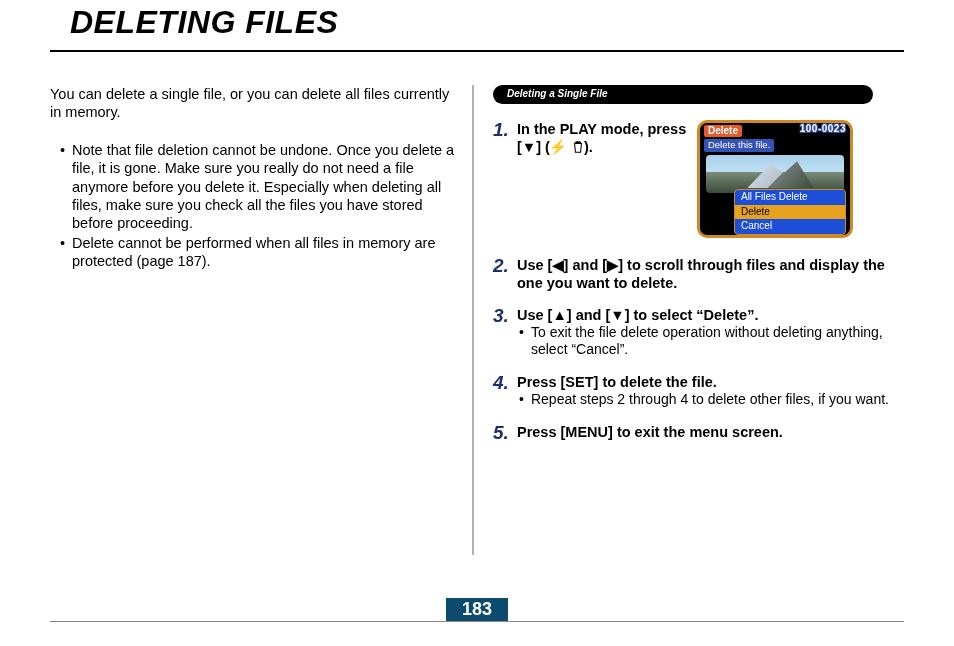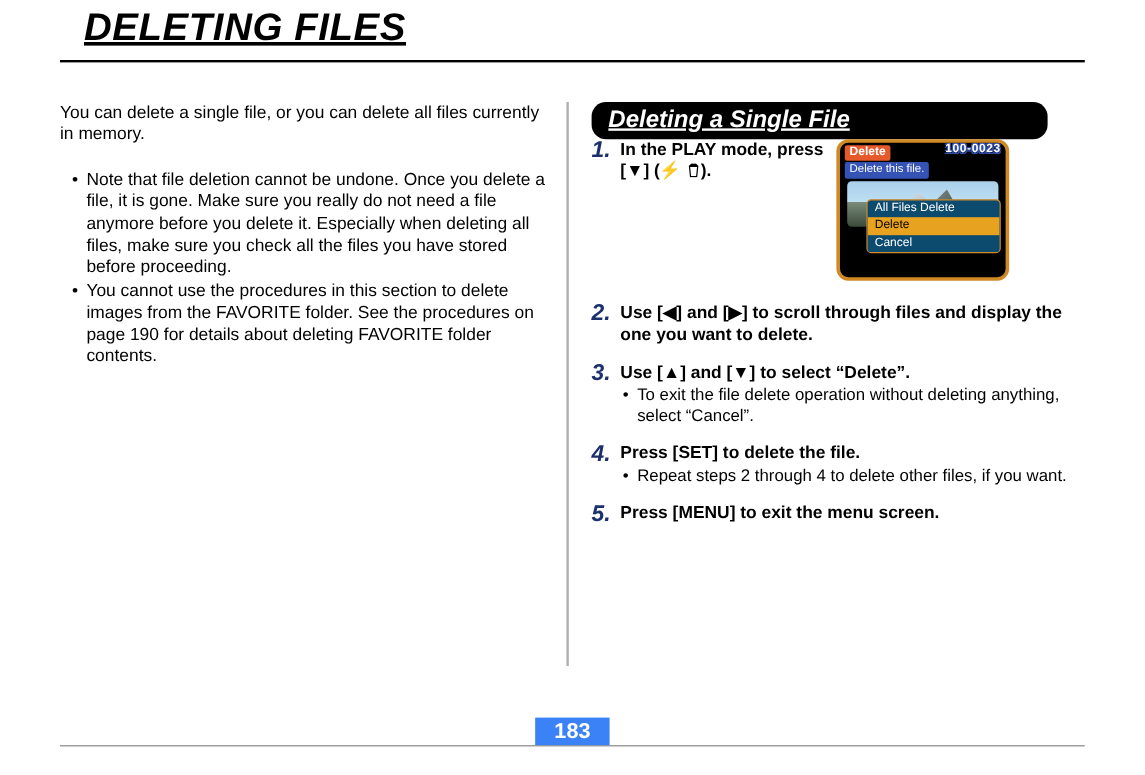--- a/index.html
+++ b/index.html
@@ -19,21 +19,20 @@
     box-sizing: border-box;
   }
   .title {
     position: absolute;
     left: 70px;
     top: 4px;
     font-size: 32px;
     font-weight: bold;
     font-style: italic;
     letter-spacing: 0.5px;
-    text-decoration: underline;
   }
   .title-rule {
     position: absolute;
     left: 50px;
     top: 50px;
     width: 854px;
     height: 2px;
     background: #000;
   }
   .columns {
@@ -88,25 +87,25 @@
     top: 0;
   }
   
   .section-pill {
     background: #000;
     color: #fff;
     border-radius: 12px;
     padding: 3px 14px;
     font-weight: bold;
     font-style: italic;
-    font-size: 20px;
+    font-size: 10px;
     display: block;
     width: 380px;
     box-sizing: border-box;
-    text-decoration: underline;
+    margin-bottom: 16px;
   }
   .step {
     display: flex;
     align-items: flex-start;
     margin-bottom: 14px;
     width: 100%;
   }
   .step-first { align-items: flex-start; }
   .step-num {
     color: #1c306e;
@@ -136,21 +135,21 @@
   }
   .sub::before {
     content: "•";
     position: absolute;
     left: 2px;
     top: 0;
   }
   .arrow { font-family: Arial, sans-serif; }
   
   .shot {
-    width: 144px;
+    width: 156px;
     height: 118px;
     border: 3px solid #d08a25;
     border-radius: 10px;
     background: #000;
     position: relative;
     overflow: hidden;
     box-sizing: border-box;
   }
   .shot-top {
     position: absolute;
@@ -196,25 +195,25 @@
     content: "";
     position: absolute;
     left: 30%; top: 18%;
     width: 48%; height: 70%;
     background: linear-gradient(135deg, #dfe6eb 0%, #b5c4cf 50%, #6e7a78 51%, #3b4a3a 100%);
     clip-path: polygon(0% 100%, 35% 10%, 55% 45%, 75% 0%, 100% 100%);
   }
   .shot-menu {
     position: absolute;
     right: 4px;
-    bottom: 20px;
+    bottom: 0;
     width: 110px;
     font-size: 10px;
     color: #fff;
-    background: #0c4a6e;
+    background: #1d4ed8;
     border: 1px solid #cf8a2a;
     border-radius: 4px;
     overflow: hidden;
   }
   .shot-menu div {
     padding: 1px 6px;
     line-height: 1.25;
   }
   .shot-menu .hi {
     background: #e7a21f;
@@ -233,21 +232,21 @@
     left: 0; right: 0;
     top: 23px;
     height: 1px;
     background: #888;
   }
   .page-badge {
     position: absolute;
     left: 50%;
     transform: translateX(-50%);
     top: 0;
-    background: #3b82f6;
+    background: #0c4a6e;
     color: #fff;
     font-weight: bold;
     font-size: 18px;
     padding: 1px 16px;
     font-style: normal;
   }
   
   .deco svg { display: inline-block; vertical-align: -2px; }
 </style>
 </head>
@@ -259,21 +258,21 @@
   <div class="title-rule"></div>
 
   <div class="columns">
 
     <div class="col col-left">
       <div class="intro">You can delete a single file, or you can delete all files currently in memory.</div>
 
 
       <div class="bullets">
         <div class="item">Note that file deletion cannot be undone. Once you delete a file, it is gone. Make sure you really do not need a file anymore before you delete it. Especially when deleting all files, make sure you check all the files you have stored before proceeding.</div>
-        <div class="item">You cannot use the procedures in this section to delete images from the FAVORITE folder. See the procedures on page 190 for details about deleting FAVORITE folder contents.</div>
+        <div class="item">Delete cannot be performed when all files in memory are protected (page 187).</div>
       </div>
     </div>
 
     <div class="divider">
       <div class="divider-line"></div>
     </div>
 
     <div class="col col-right">
       <div class="section-pill">Deleting a Single File</div>
 

